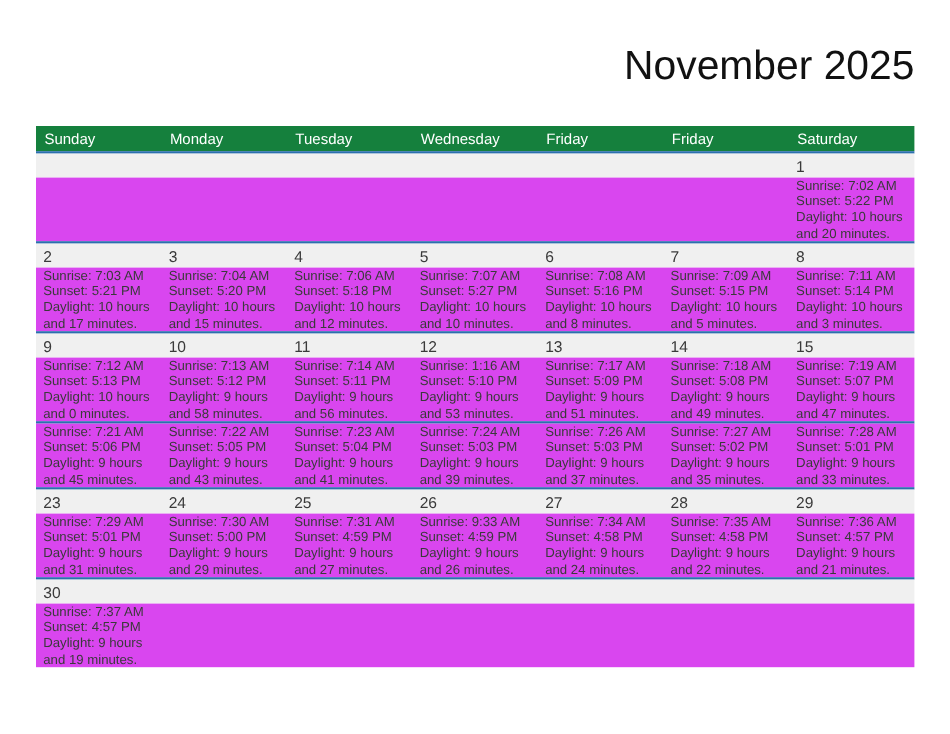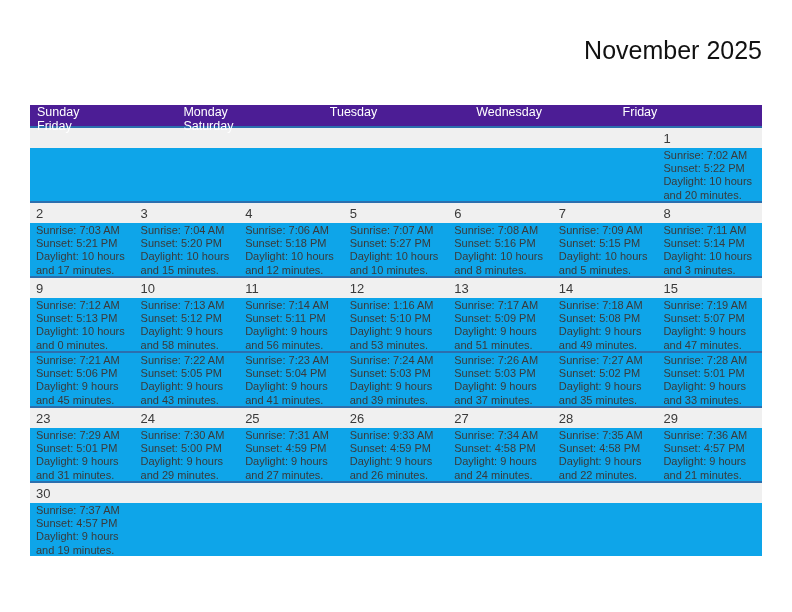--- a/index.html
+++ b/index.html
@@ -9,31 +9,31 @@
 
   
   .logo { position:absolute; left:30px; top:42px; width:140px; }
   .logo-line1 { display:flex; align-items:flex-start; font-size:26px; letter-spacing:-0.5px; color:#1f1f1f; line-height:26px; }
   .logo-flag { width:36px; height:20px; margin-left:1px; margin-top:6px; background:#1470ae;
                clip-path:polygon(0 0, 100% 0, 100% 100%); }
   .logo-line2 { font-size:26px; letter-spacing:-0.5px; color:#2089cc; line-height:22px; margin-left:56px; margin-top:-6px; }
 
   
   .title-block { position:absolute; right:30px; top:36px; text-align:right; }
-  .page-title { font-size:25px; color:#111111; font-weight:400; }
+  .page-title { font-size:34px; color:#111111; font-weight:400; }
   .page-subtitle { font-size:16px; color:#111111; margin-top:10px; }
 
   
   .calendar { position:absolute; left:30px; top:105px; width:732px; }
-  .weekday-row { display:grid; grid-template-columns:repeat(5,1fr); background:#4c1d95; height:21px; align-items:center; }
+  .weekday-row { display:grid; grid-template-columns:repeat(7,1fr); background:#15803d; height:21px; align-items:center; }
   .weekday { color:#ffffff; font-size:12.5px; padding-left:7px; }
   .week { border-top:2px solid #2c6fae; }
   .numbers { display:grid; grid-template-columns:repeat(7,1fr); background:#f0f0f0; height:20px; align-items:center; }
   .daynum { font-size:13px; color:#3a3a3a; padding-left:6px; }
-  .details { display:grid; grid-template-columns:repeat(7,1fr); height:53px; background:#0ea5e9; }
+  .details { display:grid; grid-template-columns:repeat(7,1fr); height:53px; background:#d946ef; }
   .cell { padding:1px 2px 0 6px; }
   .line { font-size:11px; line-height:13.2px; color:#3a3a3a; white-space:nowrap; }
 </style>
 </head>
 <body>
 
 <div class="page">
 
 
   <div class="title-block">

